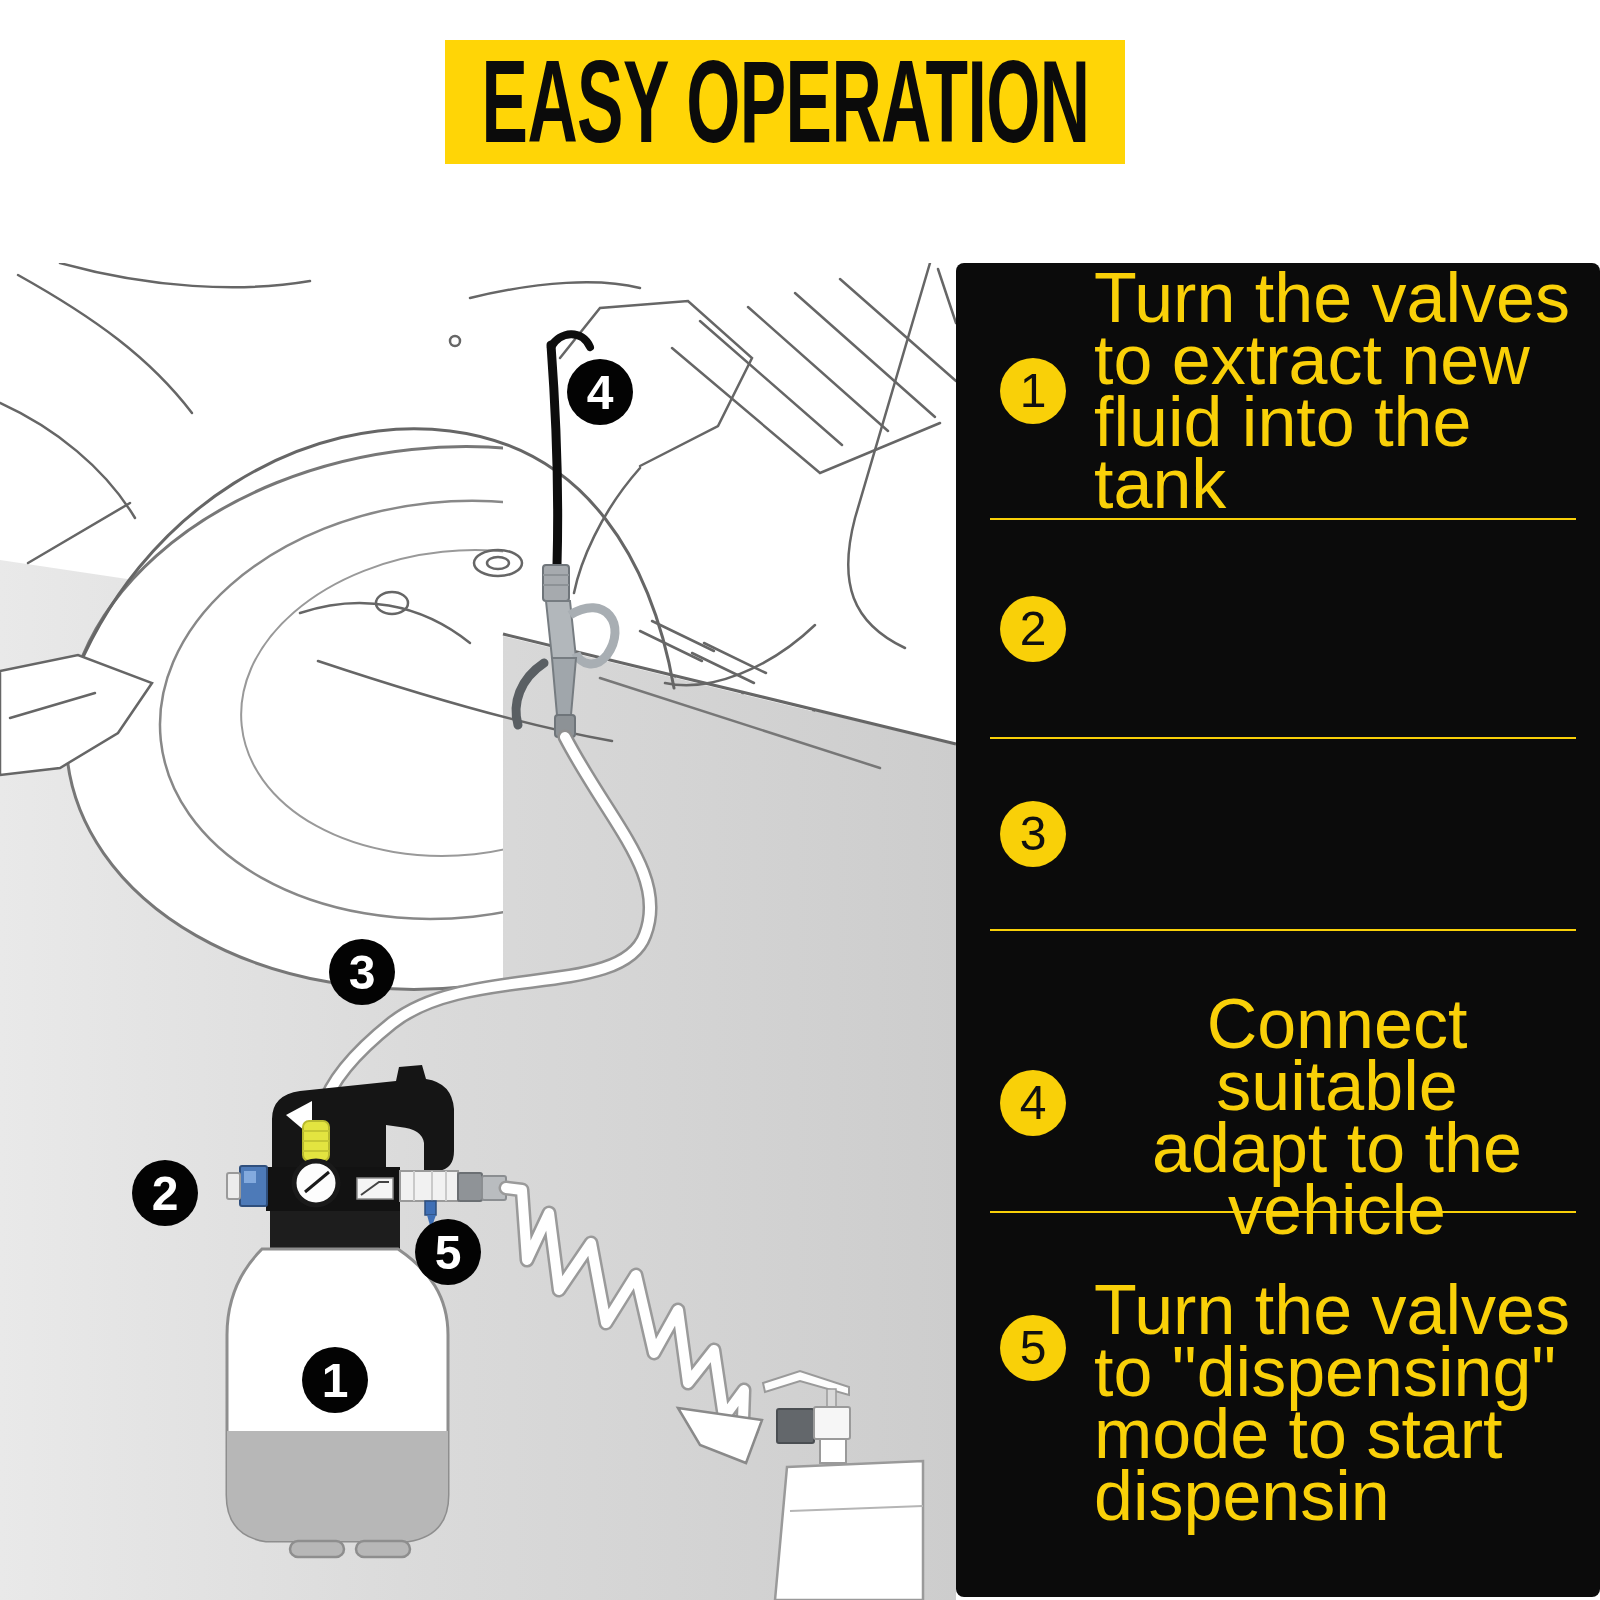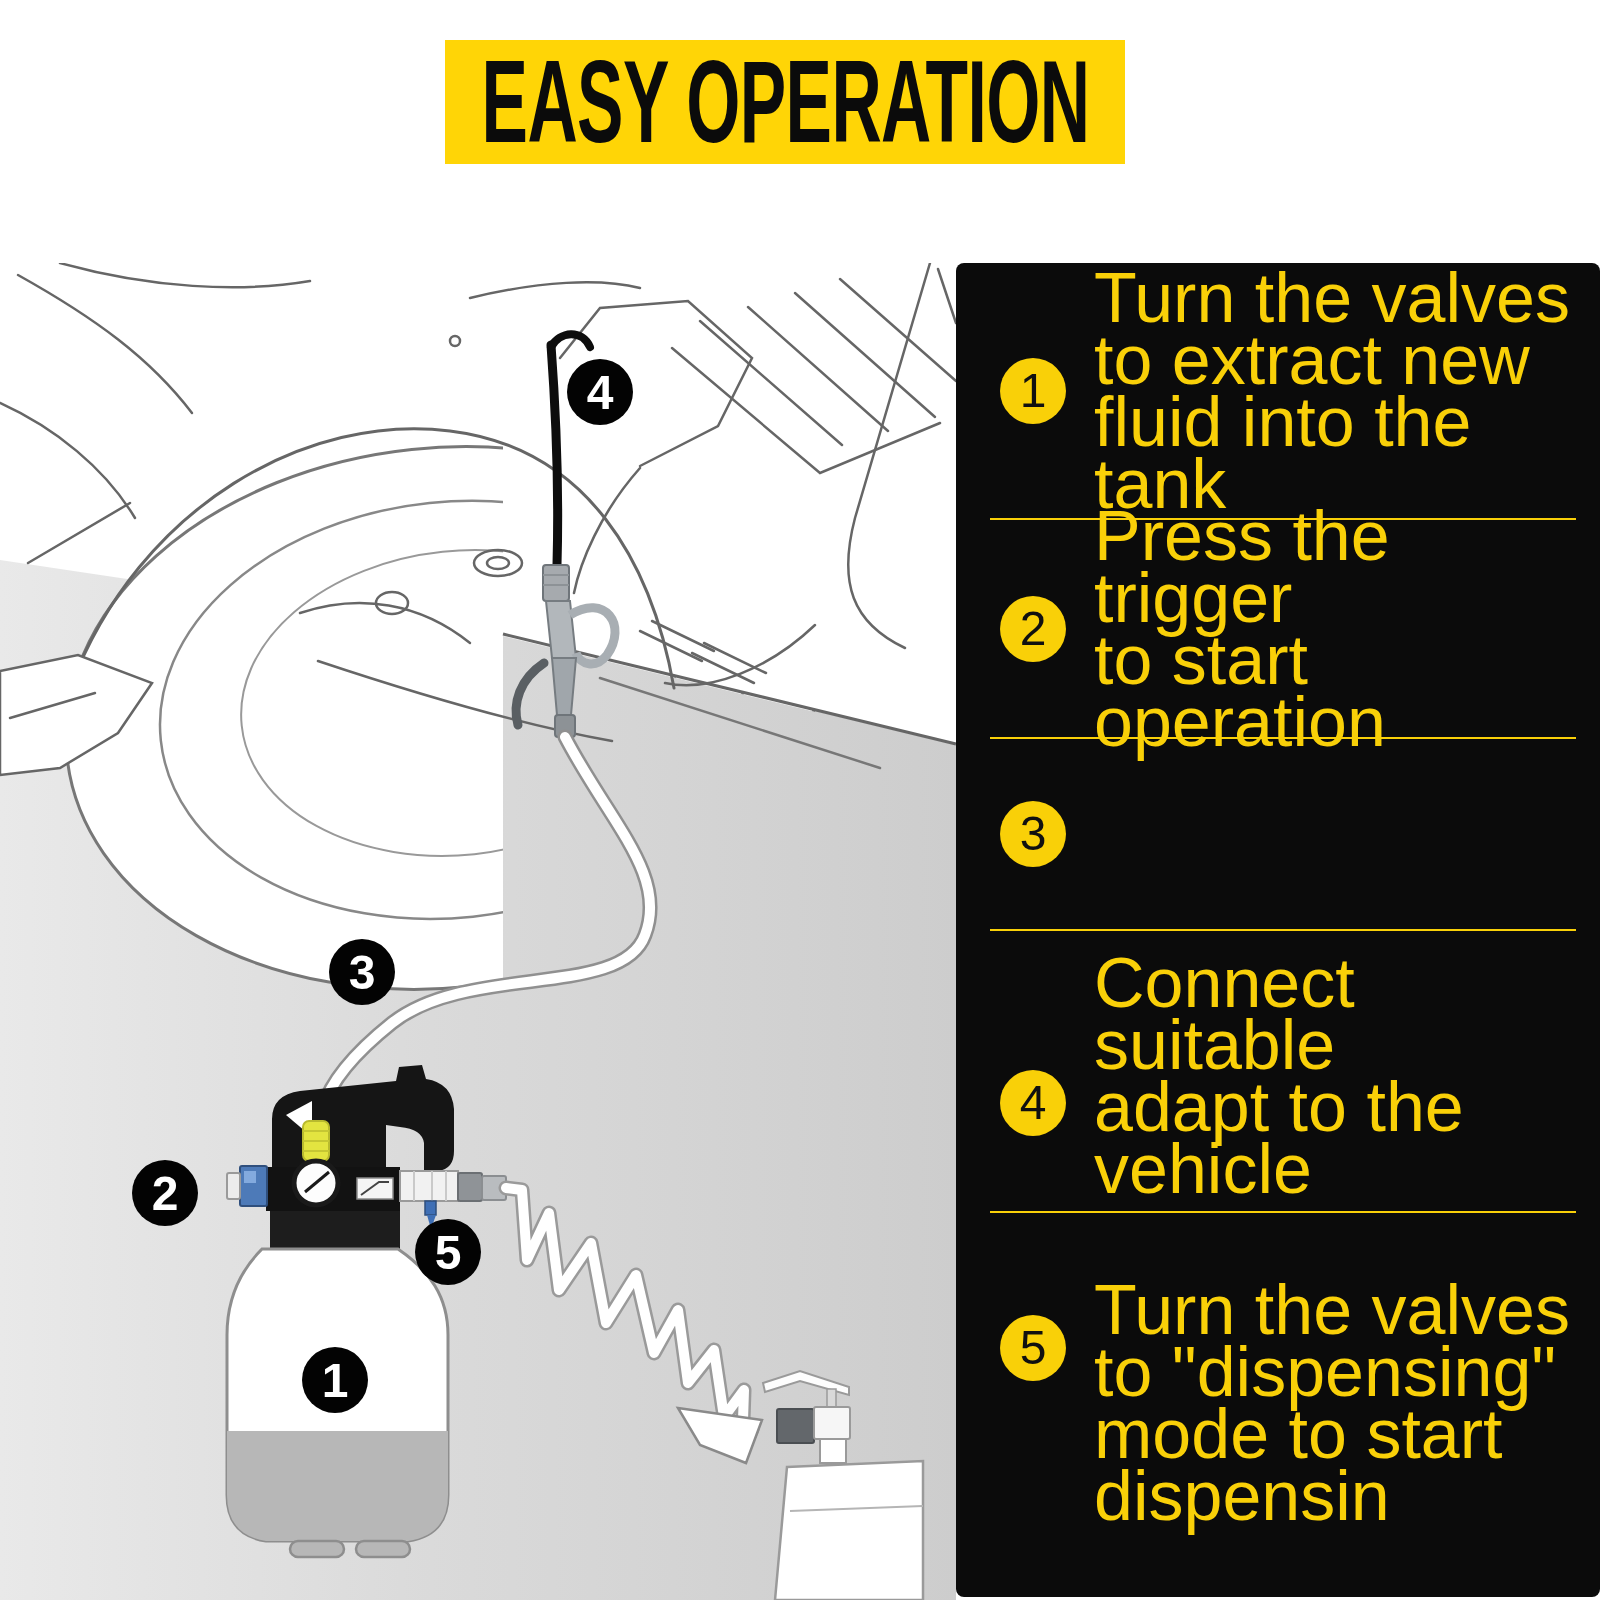--- a/index.html
+++ b/index.html
@@ -25,21 +25,21 @@
   .marker text{fill:#ffffff;font-size:48px;font-weight:bold;text-anchor:middle;
           font-family:"Liberation Sans",sans-serif;}
   
   .panel{position:absolute;left:956px;top:263px;width:644px;height:1334px;
          background:var(--panel_bg);border-radius:8px;display:flex;flex-direction:column;}
   .step{display:flex;align-items:center;}
   .step--1{height:255px;}
   .step--2{height:217px;}
   .step--3{height:190px;}
   .step--4{height:280px;align-items:flex-start;}
-  .step--4 .step-text{padding-top:21px;}
+  .step--4 .step-text{padding-top:62px;text-align:center;}
   .step--4 .badge{margin-top:139px;}
   .step--5{flex:1;align-items:flex-start;}
   .step--5 .step-text{padding-top:66px;}
   .step--5 .badge{margin-top:102px;}
   .badge{flex:0 0 66px;width:66px;height:66px;margin-left:44px;border-radius:50%;
          background:var(--accent);color:#101010;font-size:48px;line-height:1;
          display:flex;align-items:center;justify-content:center;}
   .step-text{margin-left:28px;padding-right:20px;color:var(--accent);
          font-size:70px;line-height:62px;white-space:pre-line;}
   .divider{height:2px;background:var(--accent);margin-left:34px;margin-right:24px;flex:0 0 2px;}
@@ -196,22 +196,20 @@
     <div class="step step--1">
       <div class="badge">1</div>
       <div class="step-text">Turn the valves
 to extract new
 fluid into the tank</div>
     </div>
     <div class="divider"></div>
 
     <div class="step step--2">
       <div class="badge">2</div>
-      <div class="step-text">Press the trigger
-to start operation</div>
     </div>
     <div class="divider"></div>
 
     <div class="step step--3">
       <div class="badge">3</div>
     </div>
     <div class="divider"></div>
 
     <div class="step step--4">
       <div class="badge">4</div>

